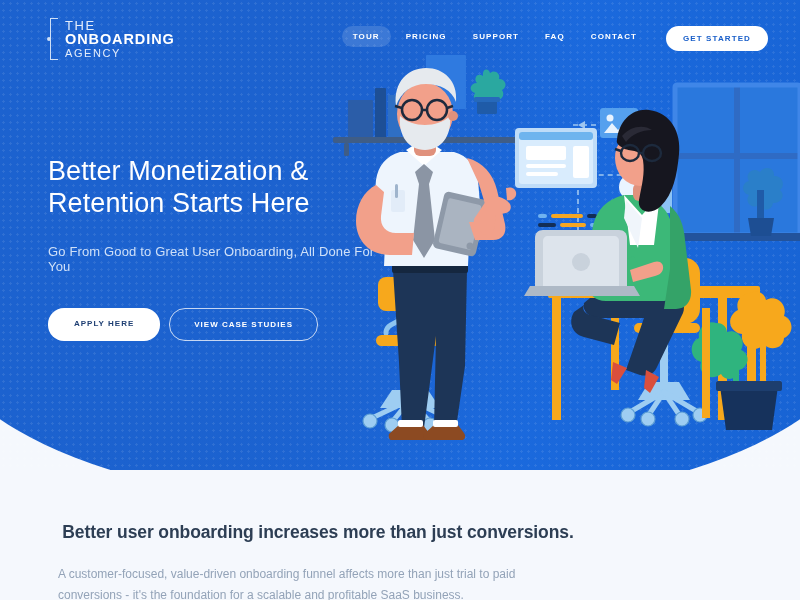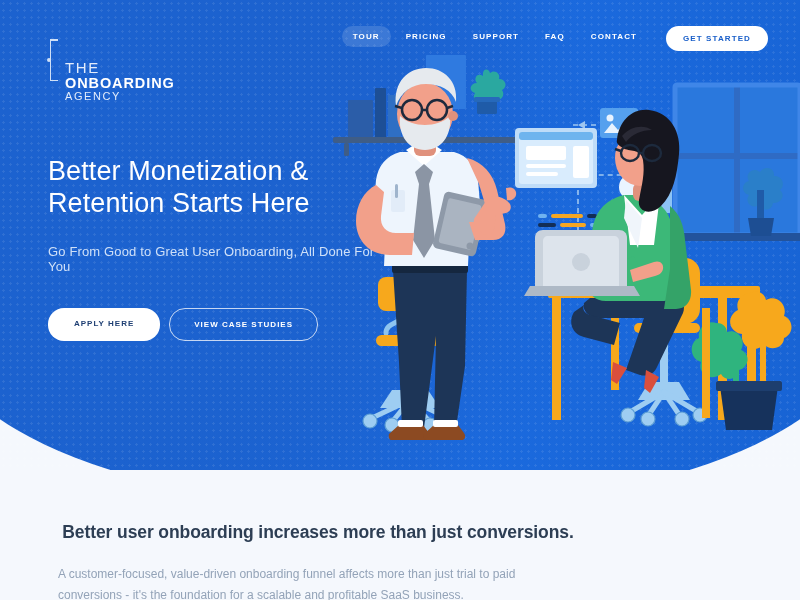--- a/index.html
+++ b/index.html
@@ -33,21 +33,21 @@
   
   .logo{ position:absolute; left:44px; top:18px; display:flex; align-items:center; }
   .logo-bracket{ position:relative; width:14px; height:42px; margin-right:7px; }
   .logo-bracket i{ position:absolute; background:#cfe0f7; display:block; }
   .lb-v { left:6px; top:0; width:1.3px; height:42px; }
   .lb-t { left:6px; top:0; width:8px; height:1.3px; }
   .lb-b { left:6px; bottom:0; width:8px; height:1.3px; }
   .lb-dot{ left:2.5px; top:19px; width:4px; height:4px; border-radius:50%; background:#cfe0f7; }
   .logo-txt{ line-height:1.06; }
   .logo-txt div{ color:#ffffff; letter-spacing:1.6px; }
-  .lt-1{ font-size:15px; font-weight:400; color:#e3ecfb !important;margin-top:42px; }
+  .lt-1{ font-size:13px; font-weight:400; color:#e3ecfb !important; }
   .lt-2{ font-size:14.5px; font-weight:700; letter-spacing:.9px !important; }
   .lt-3{ font-size:11px; font-weight:400; color:#e3ecfb !important; }
 
   
   .nav{ position:absolute; right:32px; top:26px; display:flex; align-items:flex-start; gap:4px; }
   .nav-item{
     font-size:8px; font-weight:700; letter-spacing:1.1px; color:#ffffff;
     padding:6px 11px; border-radius:11px; cursor:pointer; white-space:nowrap;
   }
   .nav-item.active{ background:rgba(255,255,255,.14); }

